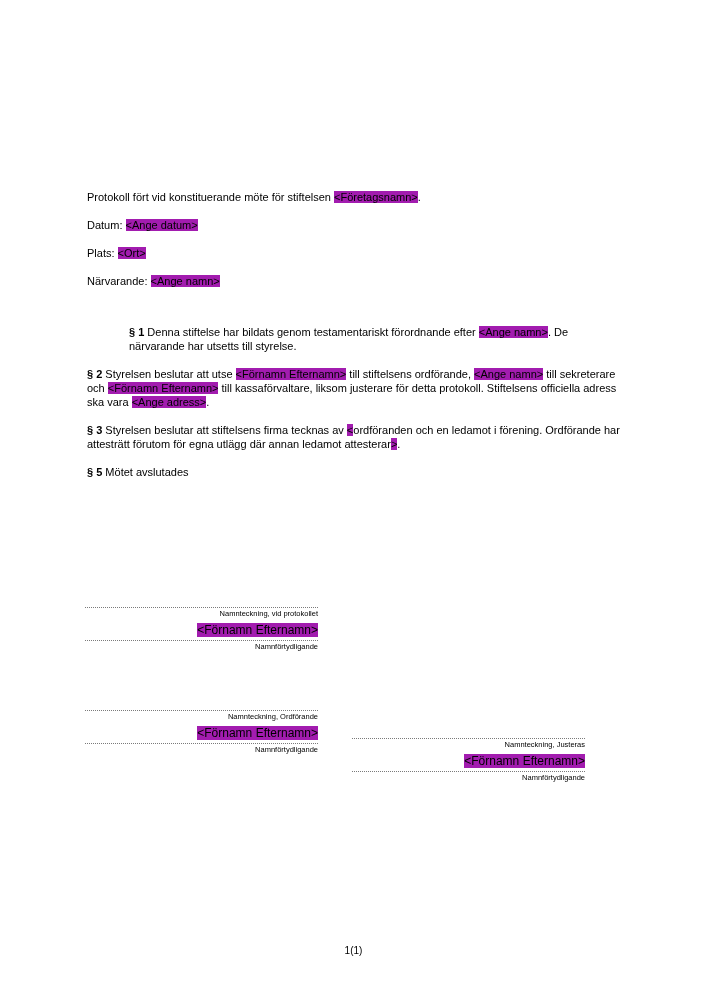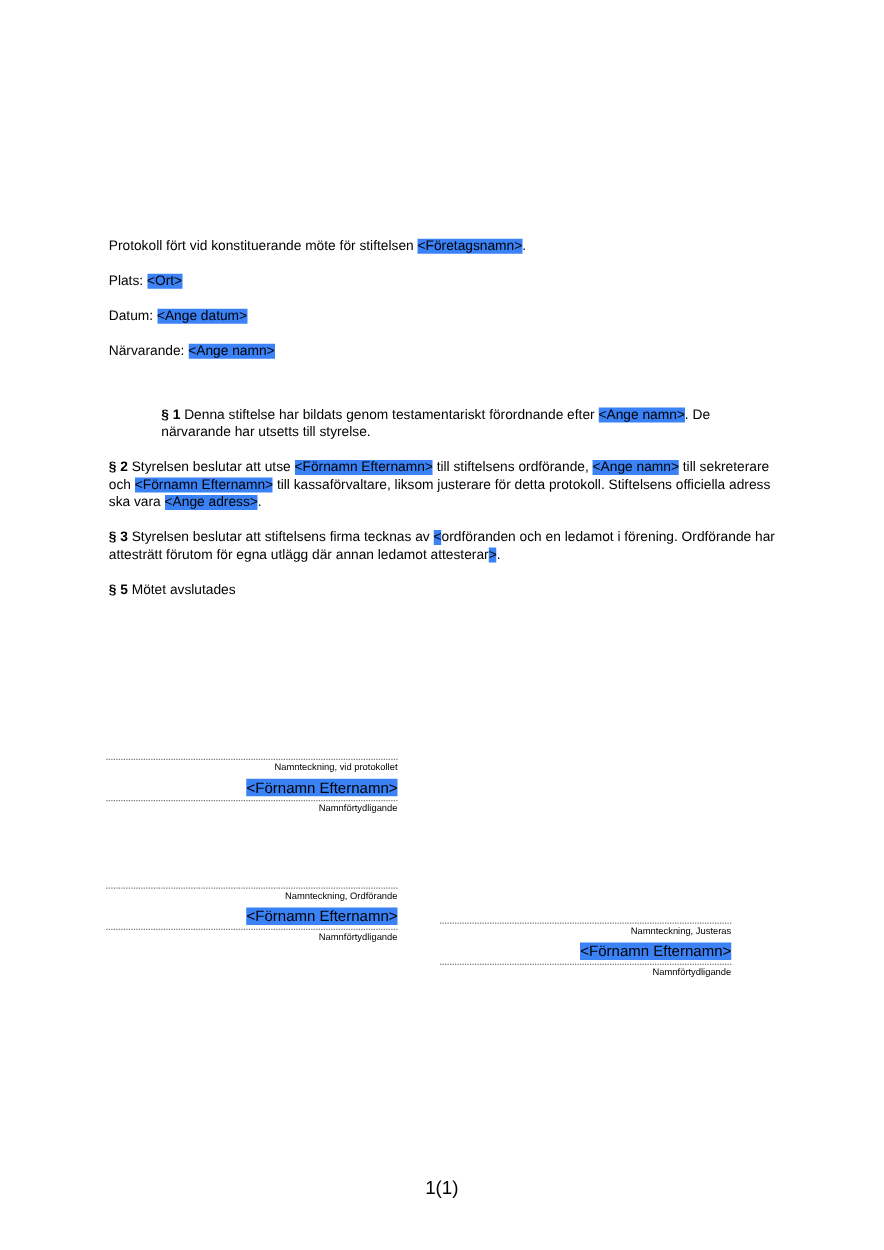--- a/index.html
+++ b/index.html
@@ -19,54 +19,54 @@
   .doc-body {
     position: absolute;
     left: 87px;
     top: 190px;
     width: 533px;
     font-size: 11px;
     line-height: 14px;
   }
   .para { margin: 0 0 14px 0; }
   .section-first { margin-top: 37px; margin-left: 42px; }
-  .hl { background: #3b82f6; }
+  .hl { background: #a21caf; }
   .secnum { font-weight: bold; }
 
   .sig-block { position: absolute; width: 233px; text-align: right; }
   .sig-line { border-top: 1px dotted #7a7a7a; height: 0; }
   .sig-role { font-size: 7.5px; line-height: 10px; padding-top: 1px; color: #000; }
   .sig-name { font-size: 12px; line-height: 15px; margin-top: 4px; margin-bottom: 2px; }
   .sig-block.first  { left: 85px;  top: 607px; }
   .sig-block.second { left: 85px;  top: 710px; }
   .sig-block.third  { left: 352px; top: 710px; margin-top: 28px; }
 
   .page-number {
     position: absolute;
     left: 0; top: 944px;
     width: 707px;
     text-align: center;
-    font-size: 15px;
+    font-size: 10px;
     line-height: 14px;
   }
 </style>
 </head>
 <body>
 
 <div class="page">
 
 
   <div class="doc-body">
 
     <p class="para"><span>Protokoll fört vid konstituerande möte för stiftelsen </span><span class="hl">&lt;Företagsnamn&gt;</span><span>.</span></p>
 
 
+    <p class="para"><span>Datum: </span><span class="hl">&lt;Ange datum&gt;</span></p>
+
     <p class="para"><span>Plats: </span><span class="hl">&lt;Ort&gt;</span></p>
-
-    <p class="para"><span>Datum: </span><span class="hl">&lt;Ange datum&gt;</span></p>
 
     <p class="para"><span>Närvarande: </span><span class="hl">&lt;Ange namn&gt;</span></p>
 
     <p class="para section-first"><span class="secnum">§ 1</span><span> Denna stiftelse har bildats genom testamentariskt förordnande efter </span><span class="hl">&lt;Ange namn&gt;</span><span>. De närvarande har utsetts till styrelse.</span></p>
 
     <p class="para"><span class="secnum">§ 2</span><span> Styrelsen beslutar att utse </span><span class="hl">&lt;Förnamn Efternamn&gt;</span><span> till stiftelsens ordförande, </span><span class="hl">&lt;Ange namn&gt;</span><span> till sekreterare och </span><span class="hl">&lt;Förnamn Efternamn&gt;</span><span> till kassaförvaltare, liksom justerare för detta protokoll. Stiftelsens officiella adress ska vara </span><span class="hl">&lt;Ange adress&gt;</span><span>.</span></p>
 
     <p class="para"><span class="secnum">§ 3</span><span> Styrelsen beslutar att stiftelsens firma tecknas av </span><span class="hl">&lt;</span><span>ordföranden och en ledamot i förening. Ordförande har attesträtt förutom för egna utlägg där annan ledamot attesterar</span><span class="hl">&gt;</span><span>.</span></p>
 
 

